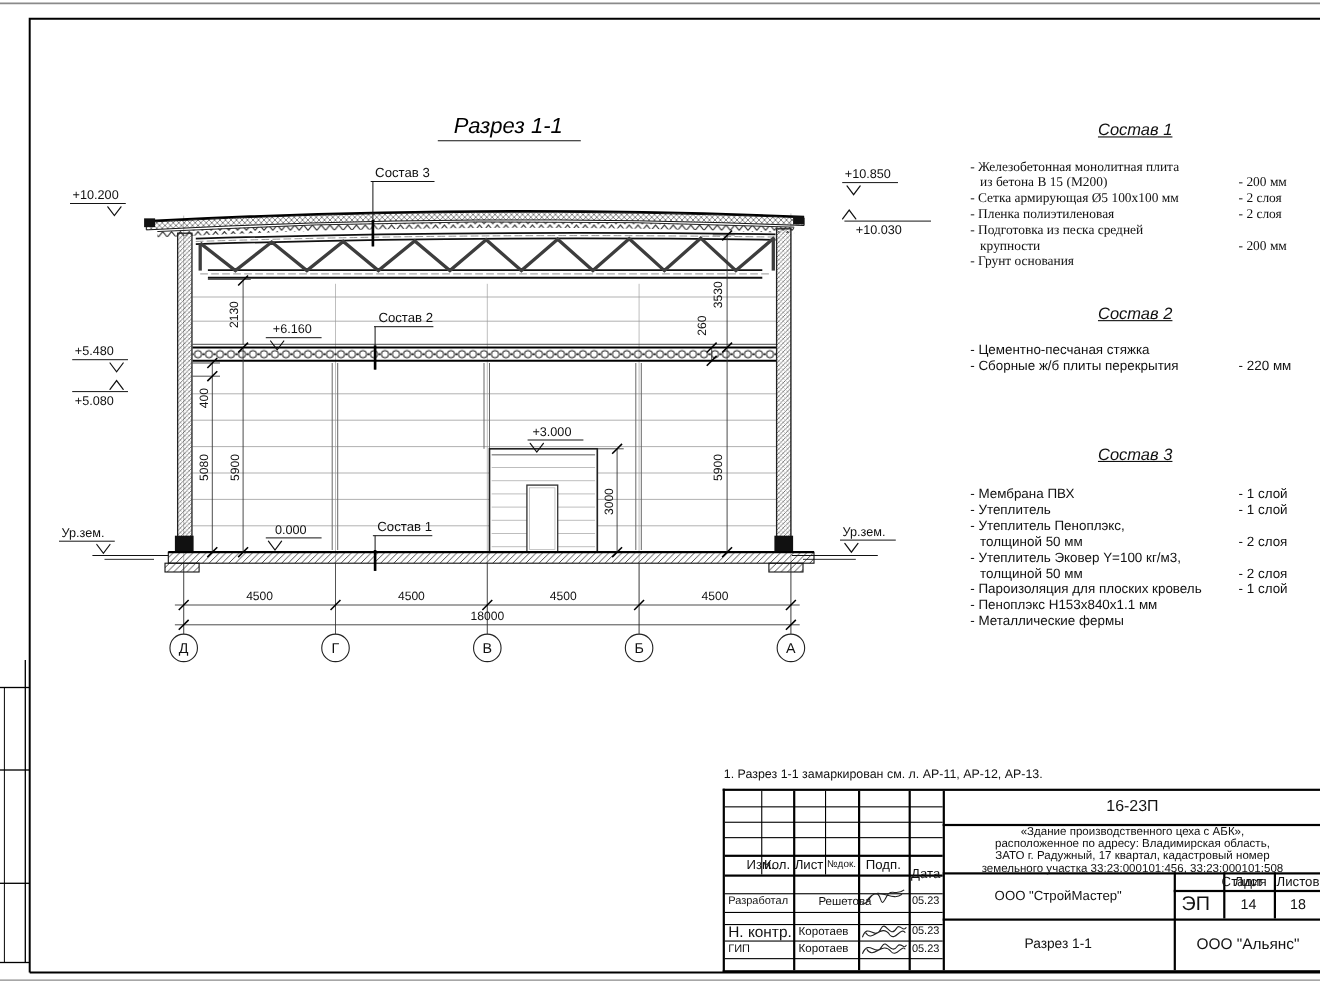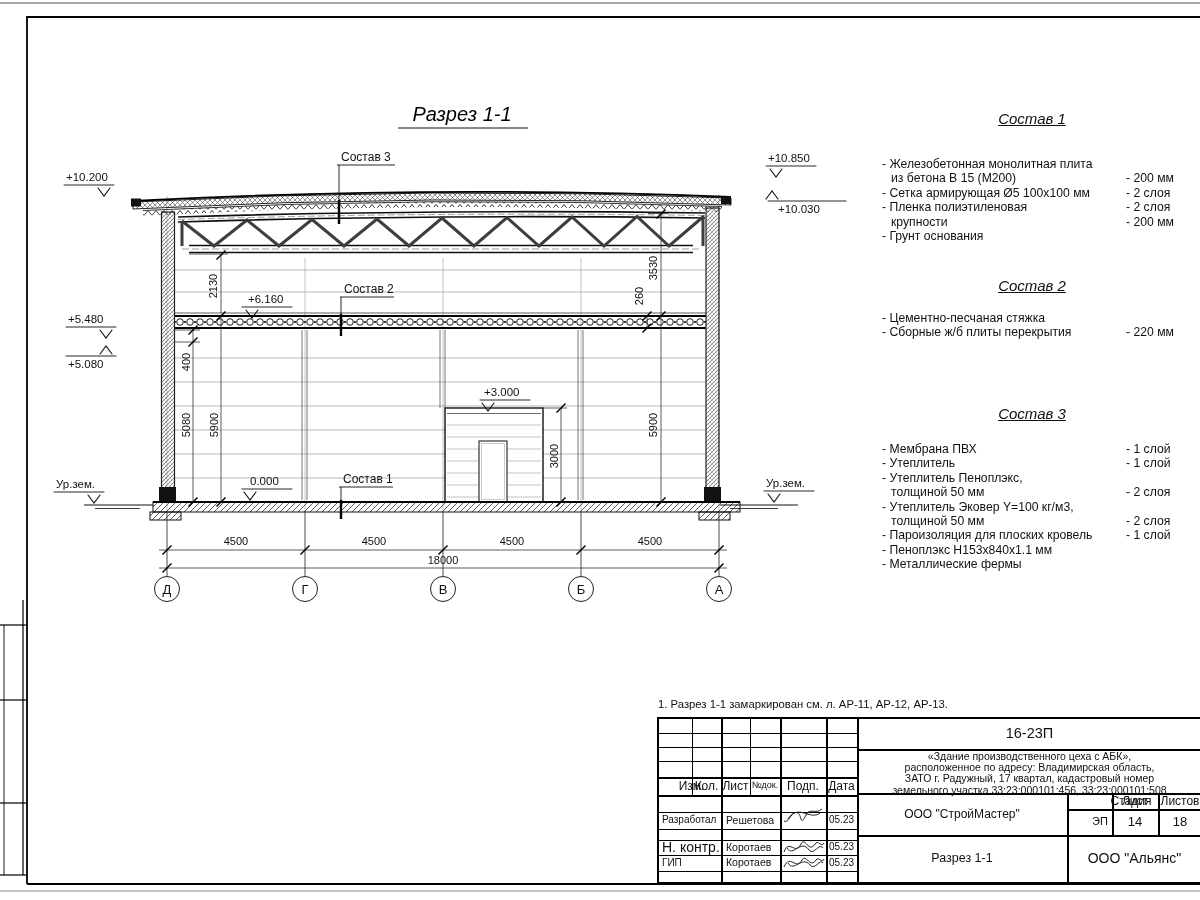--- a/index.html
+++ b/index.html
@@ -310,36 +310,40 @@
   </g>
 
   <g>
     <text x="462" y="121" text-anchor="middle" font-size="20" font-style="italic">Разрез 1-1</text>
     <line x1="398" y1="128" x2="528" y2="128" stroke="#111" stroke-width="1"></line>
   </g>
 </svg>
 
 <div class="legend-block" style="top:110px;">
   <div class="legend-title">Состав 1</div>
-  <div class="legend-rows" style="margin-top:30px;">
+  <div class="legend-rows" style="margin-top:17px;font-family:Liberation Serif, serif;">
     <div class="legend-row">
         <span class="t">- Железобетонная  монолитная плита</span>
         <span class="v"></span>
       </div>
     <div class="legend-row ind">
         <span class="t">из бетона В 15 (М200)</span>
         <span class="v">- 200 мм</span>
       </div>
     <div class="legend-row">
         <span class="t">- Сетка армирующая Ø5 100х100 мм</span>
         <span class="v">- 2 слоя</span>
       </div>
     <div class="legend-row">
         <span class="t">- Пленка полиэтиленовая</span>
         <span class="v">-  2 слоя</span>
+      </div>
+    <div class="legend-row">
+        <span class="t">- Подготовка из песка средней</span>
+        <span class="v"></span>
       </div>
     <div class="legend-row ind">
         <span class="t">крупности</span>
         <span class="v">- 200 мм</span>
       </div>
     <div class="legend-row">
         <span class="t">- Грунт основания</span>
         <span class="v"></span>
       </div>
   </div>
@@ -429,24 +433,24 @@
   <div class="hl" style="left:198px;top:30px;width:345px;height:1.5px;"></div>
   <div class="hl" style="left:198px;top:74px;width:345px;height:1.5px;"></div>
   <div class="hl" style="left:408px;top:90px;width:135px;height:1.5px;"></div>
   <div class="hl" style="left:198px;top:116px;width:345px;height:1.5px;"></div>
 
   <div class="tb-cell" style="left:0;top:58px;width:33px;height:18px;font-size:12px;padding-left:16px;">Изм.</div>
   <div class="tb-cell" style="left:33px;top:58px;width:29px;height:18px;font-size:12px;">Кол.</div>
   <div class="tb-cell" style="left:62px;top:58px;width:29px;height:18px;font-size:12px;">Лист</div>
   <div class="tb-cell" style="left:91px;top:58px;width:30px;height:18px;font-size:9px;">№док.</div>
   <div class="tb-cell" style="left:121px;top:58px;width:46px;height:18px;font-size:12px;">Подп.</div>
-  <div class="tb-cell" style="left:167px;top:58px;width:31px;height:18px;font-size:12px;">Дата</div>
+  <div class="tb-cell" style="left:167px;top:58px;width:31px;height:34px;font-size:12px;">Дата</div>
 
   <div class="tb-cell tb-left" style="left:0;top:93px;width:62px;height:17px;font-size:10px;">Разработал</div>
-  <div class="tb-cell tb-left" style="left:62px;top:93px;width:59px;height:17px;font-size:10.5px;padding-left:5px;">Решетова</div>
+  <div class="tb-cell tb-left" style="left:62px;top:93px;width:59px;height:17px;font-size:10.5px;padding-left:23px;">Решетова</div>
   <div class="tb-cell" style="left:167px;top:93px;width:31px;height:17px;font-size:10px;">05.23</div>
   <div class="tb-cell tb-left" style="left:0;top:121px;width:62px;height:15px;font-size:14px;">Н. контр.</div>
   <div class="tb-cell tb-left" style="left:62px;top:121px;width:59px;height:15px;font-size:10.5px;padding-left:5px;">Коротаев</div>
   <div class="tb-cell" style="left:167px;top:121px;width:31px;height:15px;font-size:10px;">05.23</div>
   <div class="tb-cell tb-left" style="left:0;top:136px;width:62px;height:16px;font-size:10px;">ГИП</div>
   <div class="tb-cell tb-left" style="left:62px;top:136px;width:59px;height:16px;font-size:10.5px;padding-left:5px;">Коротаев</div>
   <div class="tb-cell" style="left:167px;top:136px;width:31px;height:16px;font-size:10px;">05.23</div>
 
   <svg class="sig-svg" style="left:123px;top:80px;" width="43" height="32" viewBox="0 0 43 32">
     <path d="M2,22 C6,26 10,10 16,14 C20,17 18,28 24,16 C28,8 33,16 40,10 M6,20 C16,4 28,22 38,14" stroke="#222" stroke-width="1" fill="none"></path>
@@ -462,18 +466,18 @@
   <div class="abs" style="left:198px;top:32px;width:345px;height:42px;font-size:10.5px;line-height:11.2px;text-align:center;">
     <div>«Здание производственного цеха с АБК»,</div>
     <div>расположенное по адресу: Владимирская область,</div>
     <div>ЗАТО г. Радужный, 17 квартал, кадастровый номер</div>
     <div>земельного участка 33:23:000101:456, 33:23:000101:508</div>
   </div>
   <div class="tb-cell" style="left:198px;top:74px;width:210px;height:42px;font-size:12px;">ООО "СтройМастер"</div>
   <div class="tb-cell" style="left:424px;top:74px;width:56px;height:16px;font-size:12px;margin-left:20px;">Стадия</div>
   <div class="tb-cell" style="left:453px;top:74px;width:46px;height:16px;font-size:12px;">Лист</div>
   <div class="tb-cell" style="left:499px;top:74px;width:44px;height:16px;font-size:12px;">Листов</div>
-  <div class="tb-cell" style="left:408px;top:90px;width:40px;height:26px;font-size:11px;padding-left:13px;">ЭП</div>
+  <div class="tb-cell" style="left:408px;top:90px;width:40px;height:26px;font-size:18px;">ЭП</div>
   <div class="tb-cell" style="left:453px;top:90px;width:46px;height:26px;font-size:13px;">14</div>
   <div class="tb-cell" style="left:499px;top:90px;width:44px;height:26px;font-size:13px;">18</div>
   <div class="tb-cell" style="left:198px;top:116px;width:210px;height:47px;font-size:12.5px;">Разрез 1-1</div>
   <div class="tb-cell" style="left:408px;top:116px;width:135px;height:47px;font-size:14px;">ООО "Альянс"</div>
 </div>
 
 </body></html>

